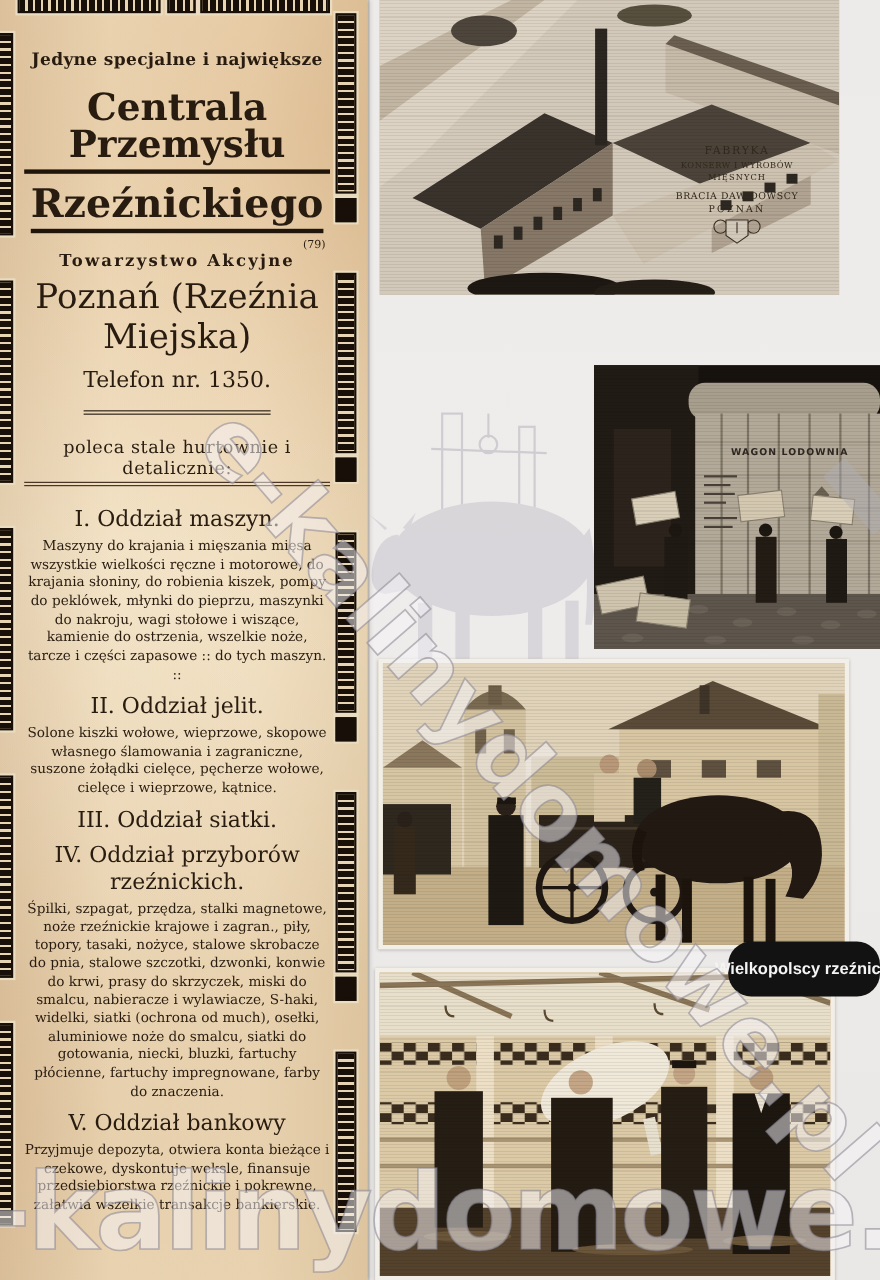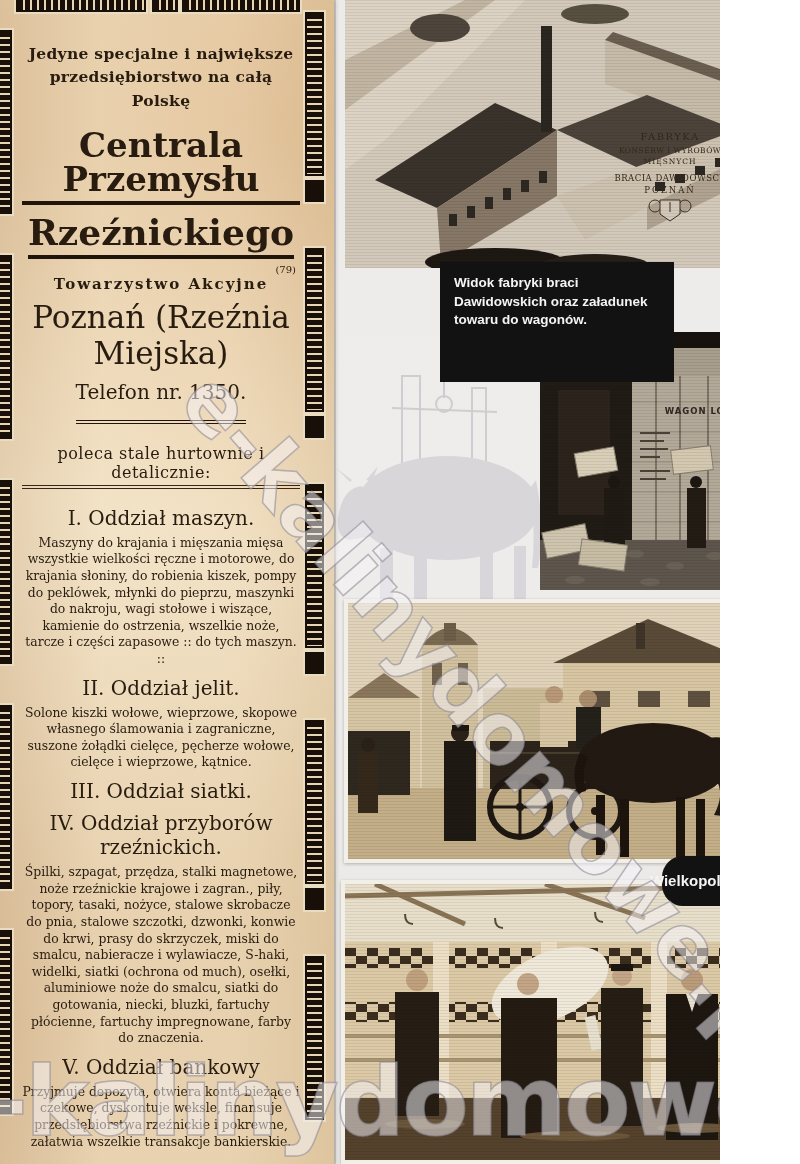--- a/index.html
+++ b/index.html
@@ -1,17 +1,17 @@
 <!DOCTYPE html>
 <html><head>
 <meta charset="utf-8">
 <style>
   html,body{margin:0;padding:0;}
   .page{
-    position:relative;width:720px;height:1164px;overflow:hidden;
+    position:relative;width:800px;height:1164px;overflow:hidden;
     background:linear-gradient(180deg,#edebe9 0%,#efedeb 40%,#eae8e6 100%);
     font-family:"DejaVu Serif",serif;
   }
   
   .ad-col{
     position:absolute;left:0;top:0;width:334px;height:1164px;overflow:hidden;
     background:
       radial-gradient(circle at 85% 10%, rgba(199,126,62,0.20), transparent 42%),
       radial-gradient(circle at 8% 88%, rgba(181,122,70,0.14), transparent 50%),
       radial-gradient(circle at 50% 45%, rgba(255,246,228,0.35), transparent 60%),
@@ -107,21 +107,20 @@
     <div class="orn" style="left:305px;top:416px;width:15px;height:18px;background:#170f08;"></div>
     <div class="orn" style="left:305px;top:484px;width:15px;height:160px;"></div>
     <div class="orn" style="left:305px;top:652px;width:15px;height:18px;background:#170f08;"></div>
     <div class="orn" style="left:305px;top:720px;width:15px;height:160px;"></div>
     <div class="orn" style="left:305px;top:888px;width:15px;height:18px;background:#170f08;"></div>
     <div class="orn" style="left:305px;top:956px;width:15px;height:160px;"></div>
 
     <div class="ad-inner">
       <div class="tagline">
         <div>Jedyne specjalne i największe</div>
-        <div>przedsiębiorstwo na całą Polskę</div>
       </div>
       <div class="title1"><span>Centrala Przemysłu</span></div>
       <div class="title2"><span>Rzeźnickiego</span></div>
       <div class="refnum">(79)</div>
       <div class="subt1">Towarzystwo Akcyjne</div>
       <div class="subt2">Poznań (Rzeźnia Miejska)</div>
       <div class="phone"><span>Telefon nr. 1350.</span></div>
       <div class="offer"><span>poleca stale hurtownie i detalicznie:</span></div>
 
       <div class="sec-h first">I. Oddział maszyn.</div>
@@ -176,21 +175,20 @@
       <g stroke="#3a2f22" fill="none">
         <circle cx="310" cy="206" r="6"></circle>
           <circle cx="340" cy="206" r="6"></circle>
         <path d="M315,200 h20 v14 l-10,7 l-10,-7 z" fill="#d3c9ba"></path>
         <line x1="325" y1="202" x2="325" y2="212"></line>
       </g>
     </svg>
     <div class="scan"></div>
   </div>
 
-  <div class="caption cap1">Widok fabryki braci Dawidowskich oraz załadunek towaru do wagonów.</div>
 
   <div class="photo p2">
     <svg width="260" height="258" viewBox="0 0 260 258" xmlns="http://www.w3.org/2000/svg">
       <rect width="260" height="258" fill="#17120e"></rect>
       <rect x="0" y="0" width="95" height="210" fill="#211b15"></rect>
       <rect x="18" y="58" width="52" height="125" fill="#2c241c"></rect>
       <rect x="86" y="16" width="174" height="34" rx="15" fill="#a89e8d"></rect>
       <rect x="92" y="44" width="168" height="164" fill="#b3a999"></rect>
       <g stroke="#7d7465" stroke-width="2">
         <line x1="116" y1="44" x2="116" y2="208"></line>

